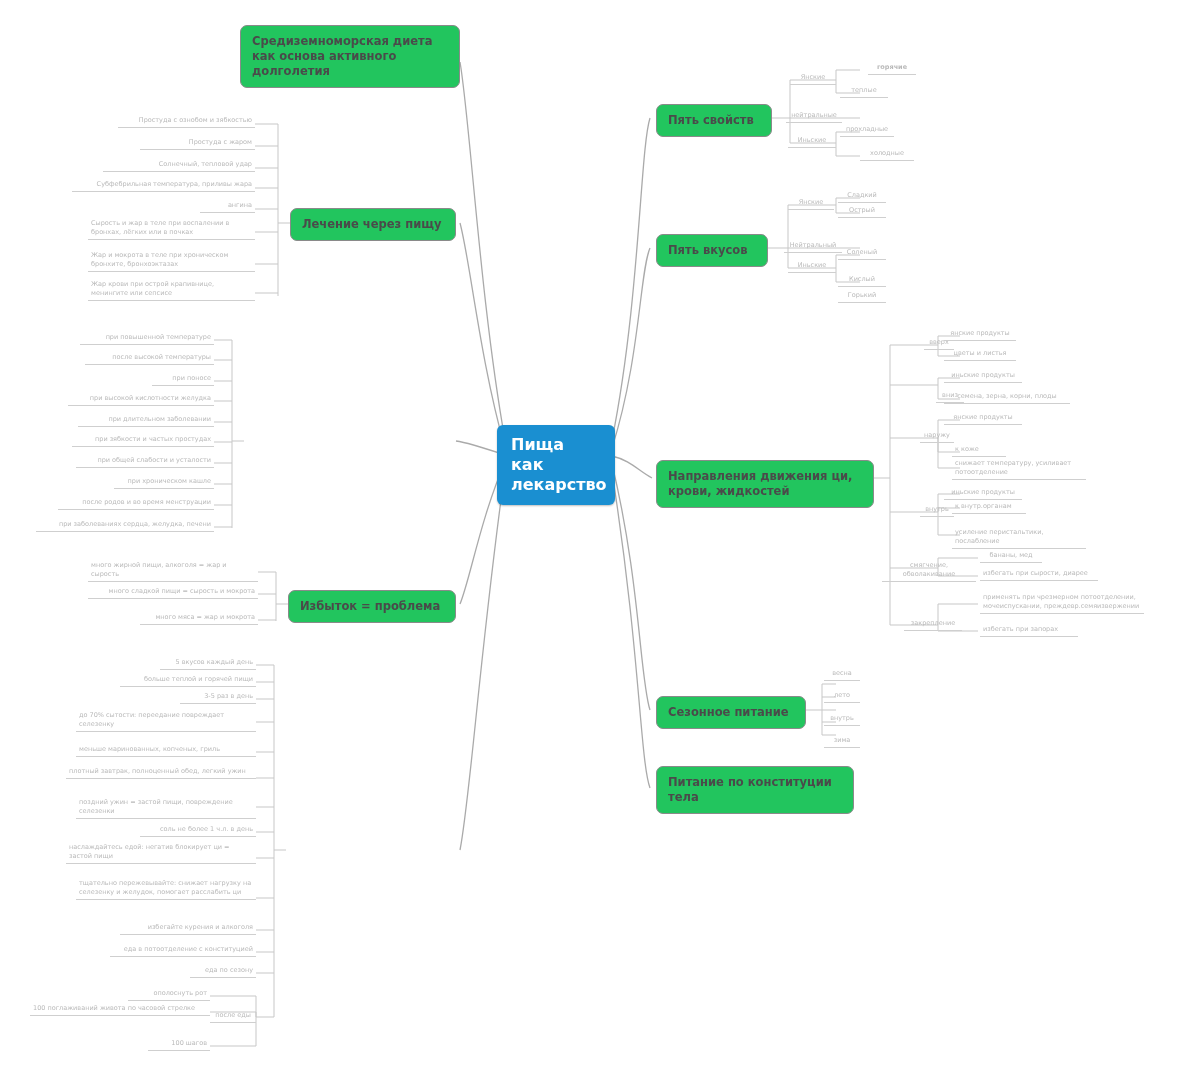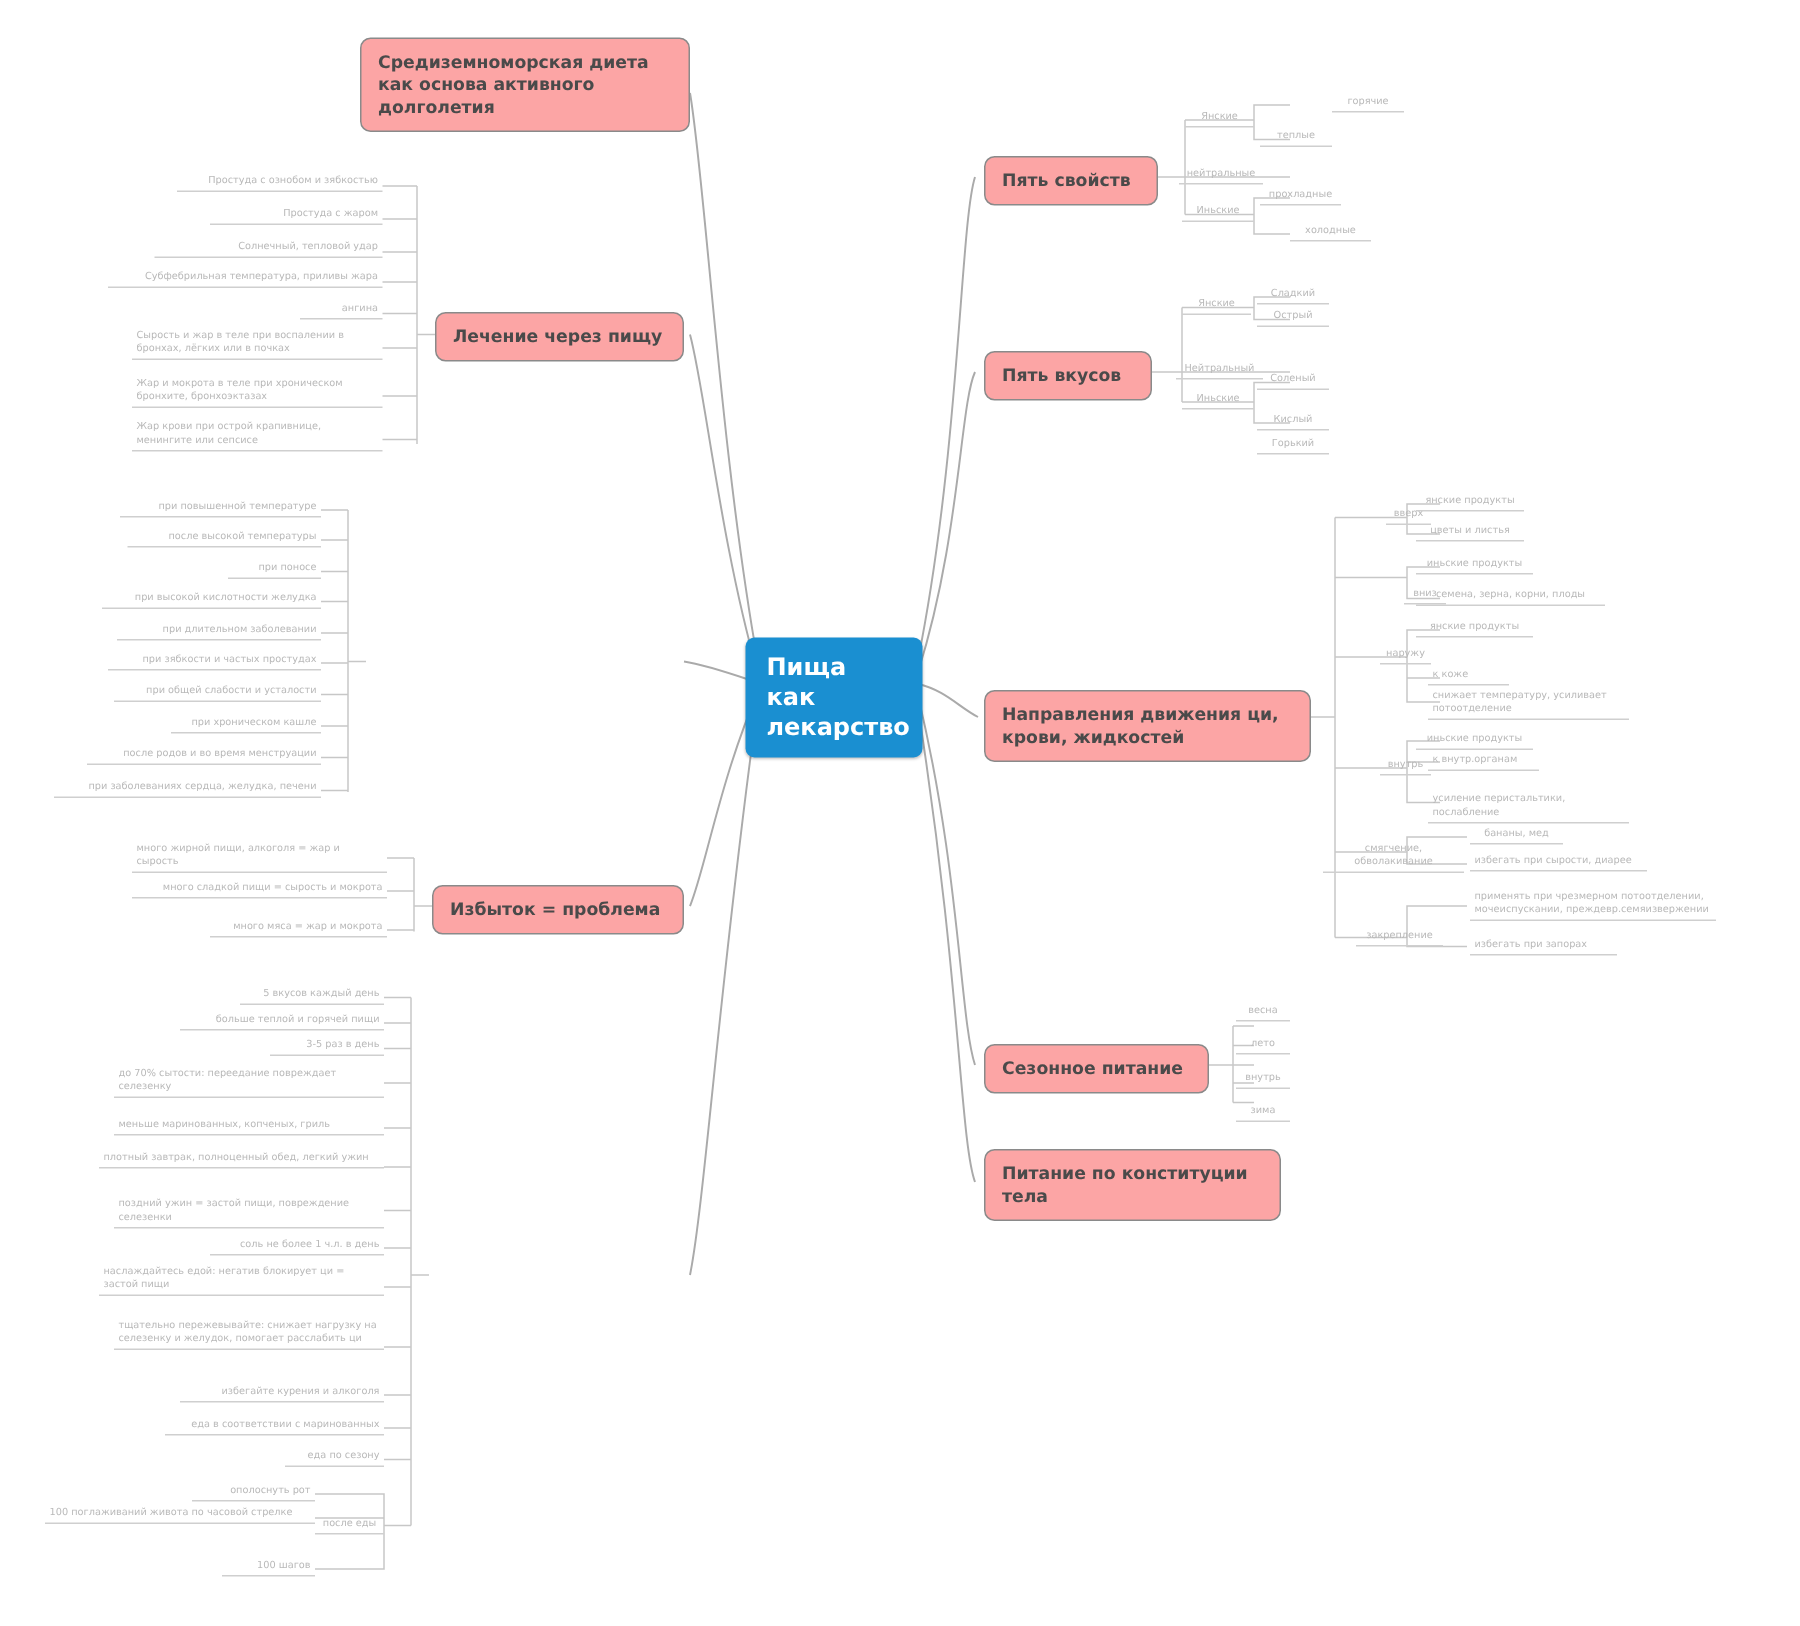--- a/index.html
+++ b/index.html
@@ -16,21 +16,21 @@
   
   .root{
     background:#1a8fd1;color:#ffffff;border-radius:6px;
     font-size:16px;font-weight:bold;line-height:20px;
     padding:10px 14px;text-align:left;
     box-shadow:0 1px 2px rgba(0,0,0,.25);
   }
 
   
   .lvl1{
-    background:#fca5a5;border:1.5px solid #8a8a8a;border-radius:7px;
+    background:#22c55e;border:1.5px solid #8a8a8a;border-radius:7px;
     color:#4a4a4a;font-size:11.5px;font-weight:bold;line-height:15px;
     padding:8px 11px;box-sizing:border-box;
   }
 
   
   .leaf{
     color:#b9b9b9;font-size:6.5px;line-height:9px;
     border-bottom:1px solid #cfcfcf;
     padding:1px 3px 2px 3px;box-sizing:border-box;
     white-space:normal;
@@ -155,30 +155,30 @@
   <div class="node leaf r" style="left:120px;top:674px;width:136px;">больше теплой и горячей пищи</div>
   <div class="node leaf r" style="left:180px;top:691px;width:76px;">3-5 раз в день</div>
   <div class="node leaf l" style="left:76px;top:710px;width:180px;">до 70% сытости: переедание повреждает селезенку</div>
   <div class="node leaf l" style="left:76px;top:744px;width:180px;">меньше маринованных, копченых, гриль</div>
   <div class="node leaf l" style="left:66px;top:766px;width:190px;">плотный завтрак, полноценный обед, легкий ужин</div>
   <div class="node leaf l" style="left:76px;top:797px;width:180px;">поздний ужин = застой пищи, повреждение селезенки</div>
   <div class="node leaf r" style="left:140px;top:824px;width:116px;">соль не более 1 ч.л. в день</div>
   <div class="node leaf l" style="left:66px;top:842px;width:190px;">наслаждайтесь едой: негатив блокирует ци = застой пищи</div>
   <div class="node leaf l" style="left:76px;top:878px;width:180px;">тщательно пережевывайте: снижает нагрузку на селезенку и желудок, помогает расслабить ци</div>
   <div class="node leaf r" style="left:120px;top:922px;width:136px;">избегайте курения и алкоголя</div>
-  <div class="node leaf r" style="left:110px;top:944px;width:146px;">еда в соответствии с маринованных</div>
+  <div class="node leaf r" style="left:110px;top:944px;width:146px;">еда в потоотделение с конституцией</div>
   <div class="node leaf r" style="left:190px;top:965px;width:66px;">еда по сезону</div>
 
   <div class="node leaf c" style="left:210px;top:1010px;width:46px;">после еды</div>
   <div class="node leaf r" style="left:128px;top:988px;width:82px;">ополоснуть рот</div>
   <div class="node leaf l" style="left:30px;top:1003px;width:180px;">100 поглаживаний живота по часовой стрелке</div>
   <div class="node leaf r" style="left:148px;top:1038px;width:62px;">100 шагов</div>
 
   <div class="node leaf c" style="left:790px;top:72px;width:46px;">Янские</div>
-  <div class="node leaf c" style="left:888px;top:62px;width:48px;">горячие</div>
+  <div class="node leaf c" style="left:868px;top:62px;width:48px;font-weight:bold;">горячие</div>
   <div class="node leaf c" style="left:840px;top:85px;width:48px;">теплые</div>
   <div class="node leaf c" style="left:786px;top:110px;width:56px;">нейтральные</div>
   <div class="node leaf c" style="left:788px;top:135px;width:48px;">Иньские</div>
   <div class="node leaf c" style="left:840px;top:124px;width:54px;">прохладные</div>
   <div class="node leaf c" style="left:860px;top:148px;width:54px;">холодные</div>
 
   <div class="node leaf c" style="left:788px;top:197px;width:46px;">Янские</div>
   <div class="node leaf c" style="left:838px;top:190px;width:48px;">Сладкий</div>
   <div class="node leaf c" style="left:838px;top:205px;width:48px;">Острый</div>
   <div class="node leaf c" style="left:784px;top:240px;width:58px;">Нейтральный</div>

